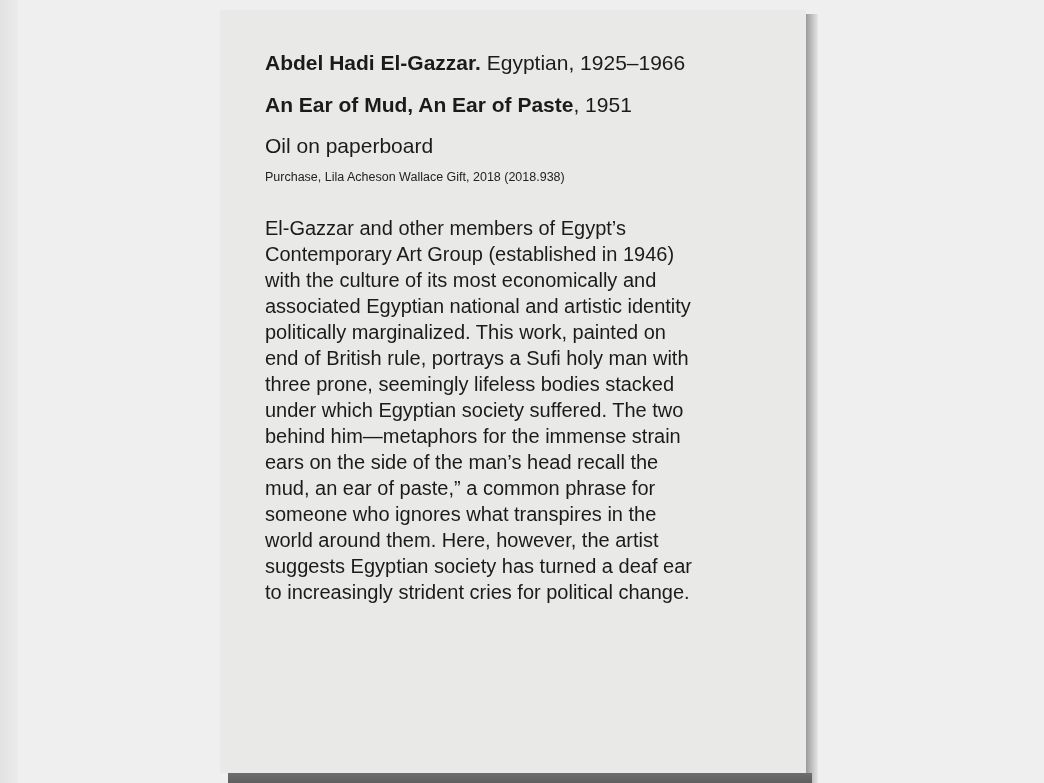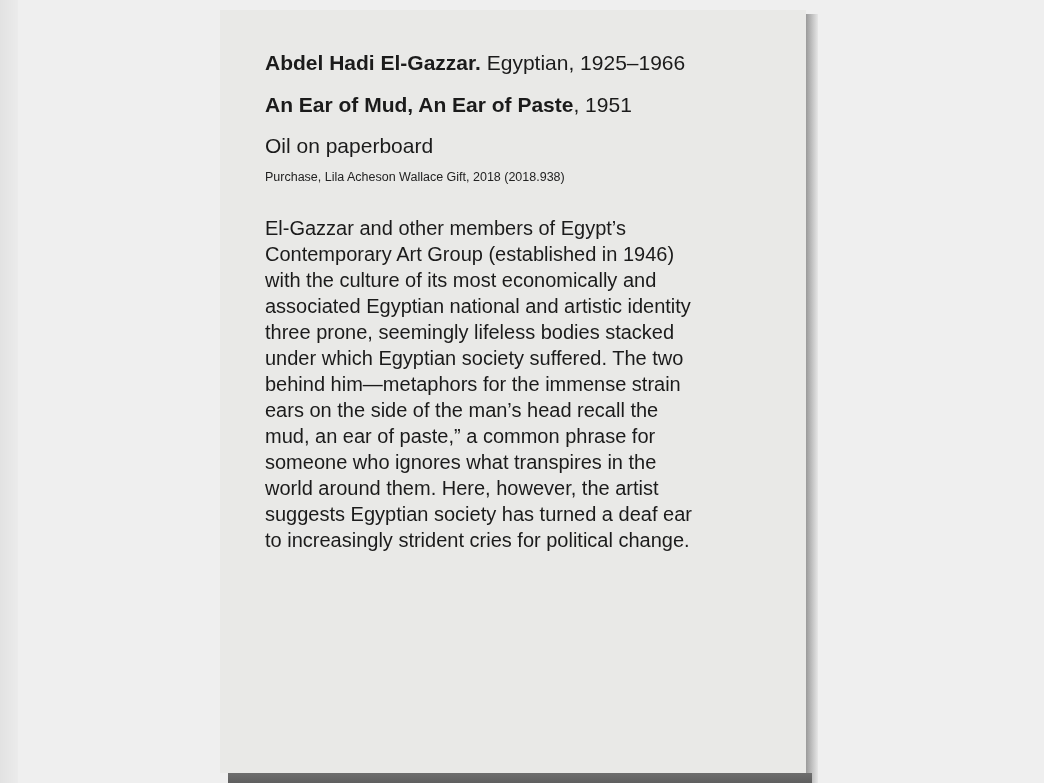--- a/index.html
+++ b/index.html
@@ -138,20 +138,22 @@
 
     <div class="medium-line">Oil on paperboard</div>
 
     <div class="credit-line">Purchase, Lila Acheson Wallace Gift, 2018 (2018.938)</div>
 
     <div class="body-text">
       <span class="body-line">El-Gazzar and other members of Egypt’s</span>
       <span class="body-line">Contemporary Art Group (established in 1946)</span>
       <span class="body-line">with the culture of its most economically and</span>
       <span class="body-line">associated Egyptian national and artistic identity</span>
+      <span class="body-line">politically marginalized. This work, painted on</span>
+      <span class="body-line">end of British rule, portrays a Sufi holy man with</span>
       <span class="body-line">three prone, seemingly lifeless bodies stacked</span>
       <span class="body-line">under which Egyptian society suffered. The two</span>
       <span class="body-line">behind him—metaphors for the immense strain</span>
       <span class="body-line">ears on the side of the man’s head recall the</span>
       <span class="body-line">mud, an ear of paste,” a common phrase for</span>
       <span class="body-line">someone who ignores what transpires in the</span>
       <span class="body-line">world around them. Here, however, the artist</span>
       <span class="body-line">suggests Egyptian society has turned a deaf ear</span>
       <span class="body-line">to increasingly strident cries for political change.</span>
     </div>

